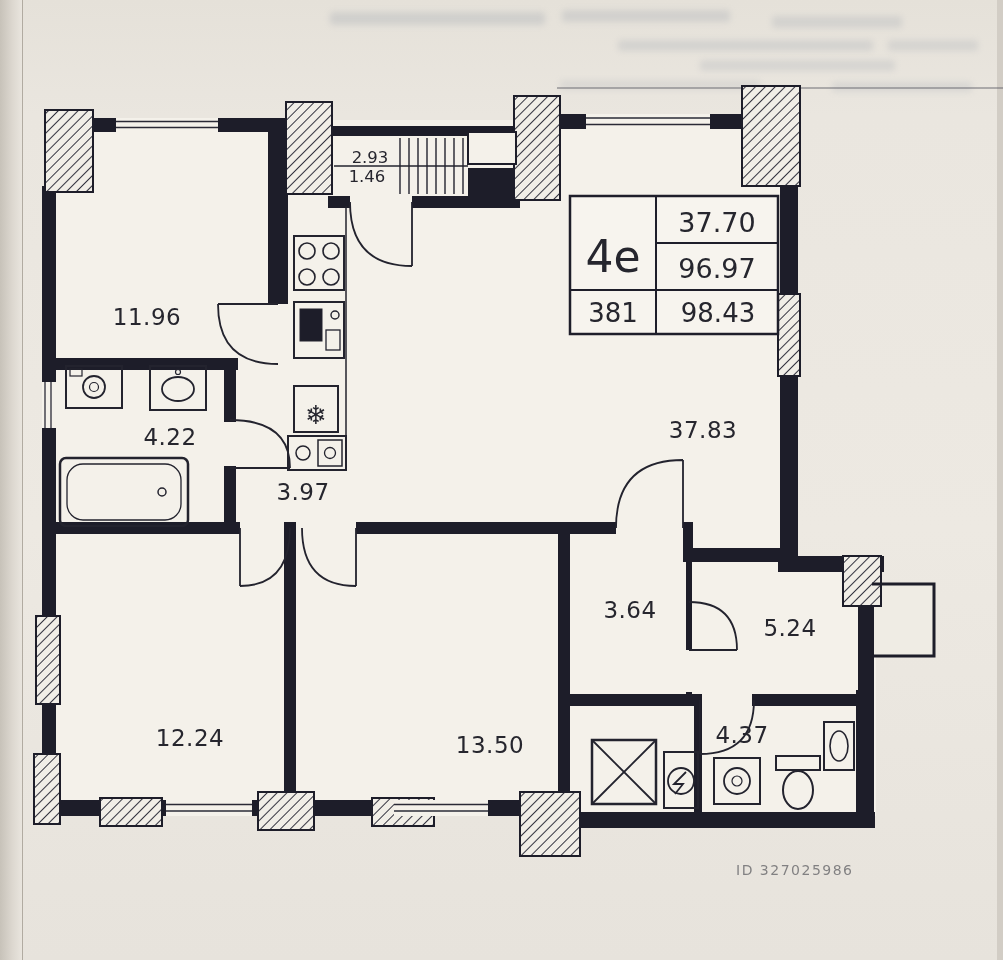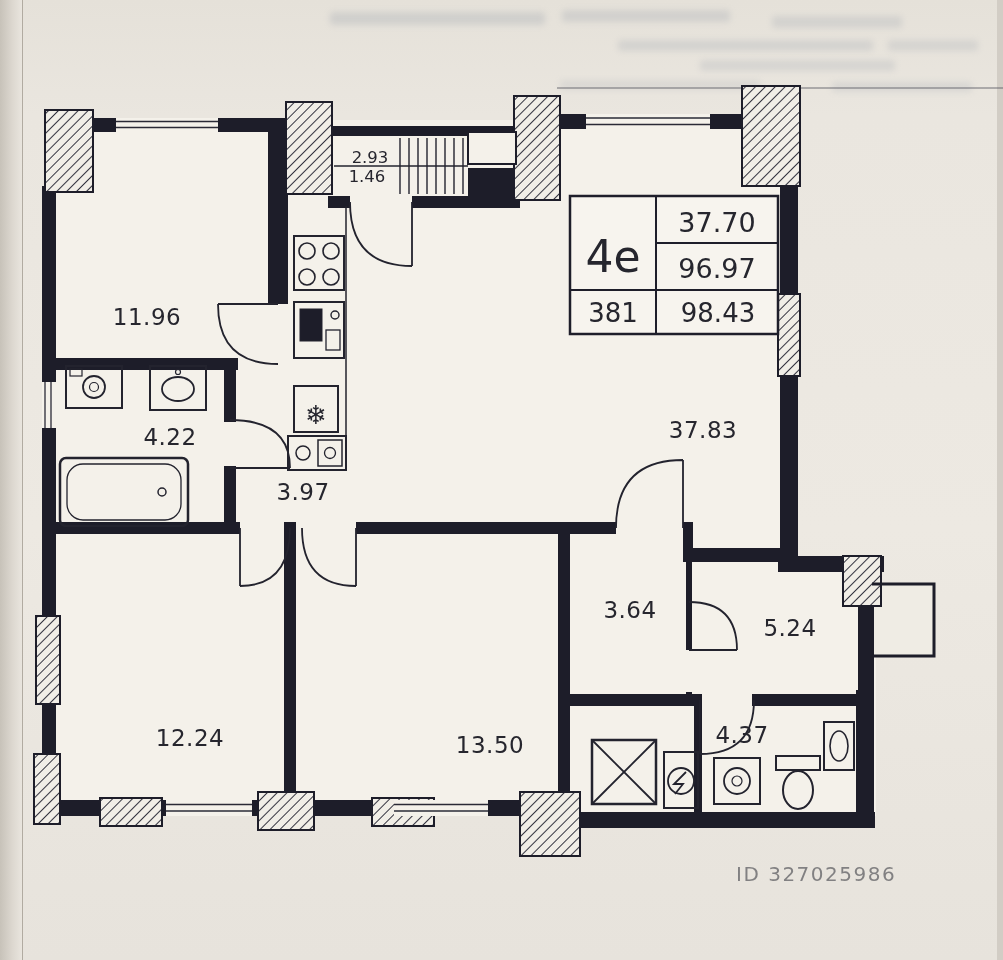--- a/index.html
+++ b/index.html
@@ -39,21 +39,21 @@
   .table-type{font-size:44px;}
   .fridge-glyph{font-size:26px;}
   .wm-brand{
     position:absolute;left:724px;top:814px;
     font-size:50px;font-weight:bold;letter-spacing:3px;
     color:rgba(255,255,255,.8);
     text-shadow:0 0 5px rgba(190,190,185,.45);
   }
   .wm-id{
     position:absolute;left:736px;top:862px;
-    font-size:20px;letter-spacing:1.5px;
+    font-size:14px;letter-spacing:1.5px;
     color:rgba(95,95,99,.75);
   }
 </style>
 </head>
 <body>
 
 <div class="page">
 
   <div class="edge-left"></div>
   <div class="edge-right"></div>

